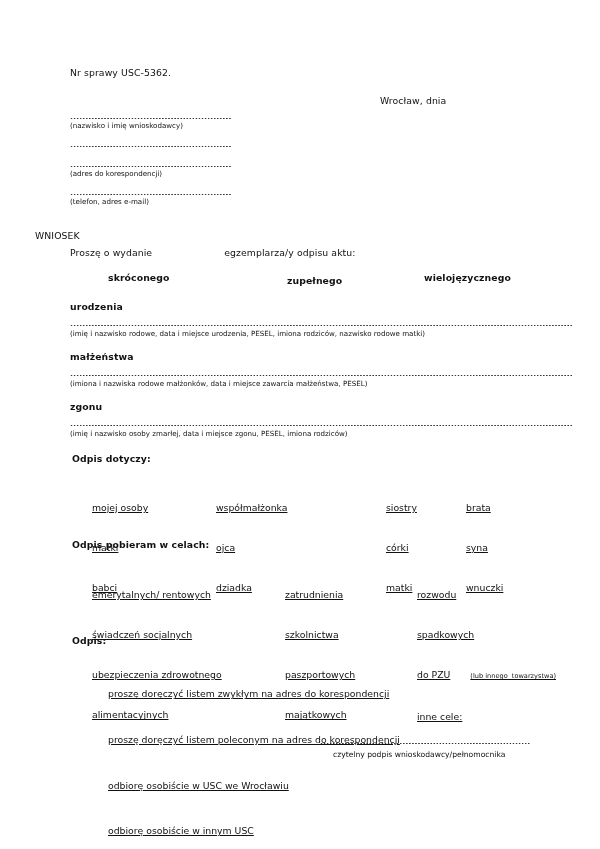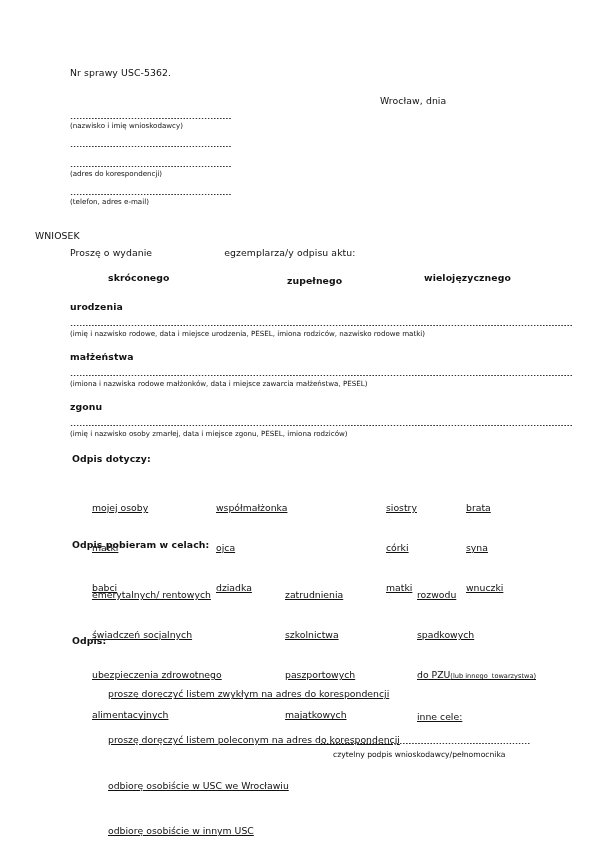--- a/index.html
+++ b/index.html
@@ -147,21 +147,21 @@
   <div class="col" style="left:285px; top:561px;">
     <div>zatrudnienia</div>
     <div>szkolnictwa</div>
     <div>paszportowych</div>
     <div>majątkowych</div>
   </div>
 
   <div class="col" style="left:417px; top:561px;">
     <div>rozwodu</div>
     <div>spadkowych</div>
-    <div><span>do PZU</span><span class="tiny" style="margin-left:0;">(lub innego  towarzystwa)</span></div>
+    <div><span>do PZU</span><span class="tiny" style="margin-left:20px;">(lub innego  towarzystwa)</span></div>
     <div><span>inne cele:</span><span class="leader" style="width:74px;"></span></div>
   </div>
 
   <div class="t bold" style="left:72px; top:634px;">Odpis:</div>
 
   <div class="col" style="left:108px; top:656px; line-height:15.2px;">
     <div>proszę doręczyć listem zwykłym na adres do korespondencji</div>
     <div>proszę doręczyć listem poleconym na adres do korespondencji</div>
     <div>odbiorę osobiście w USC we Wrocławiu</div>
     <div>odbiorę osobiście w innym USC</div>

